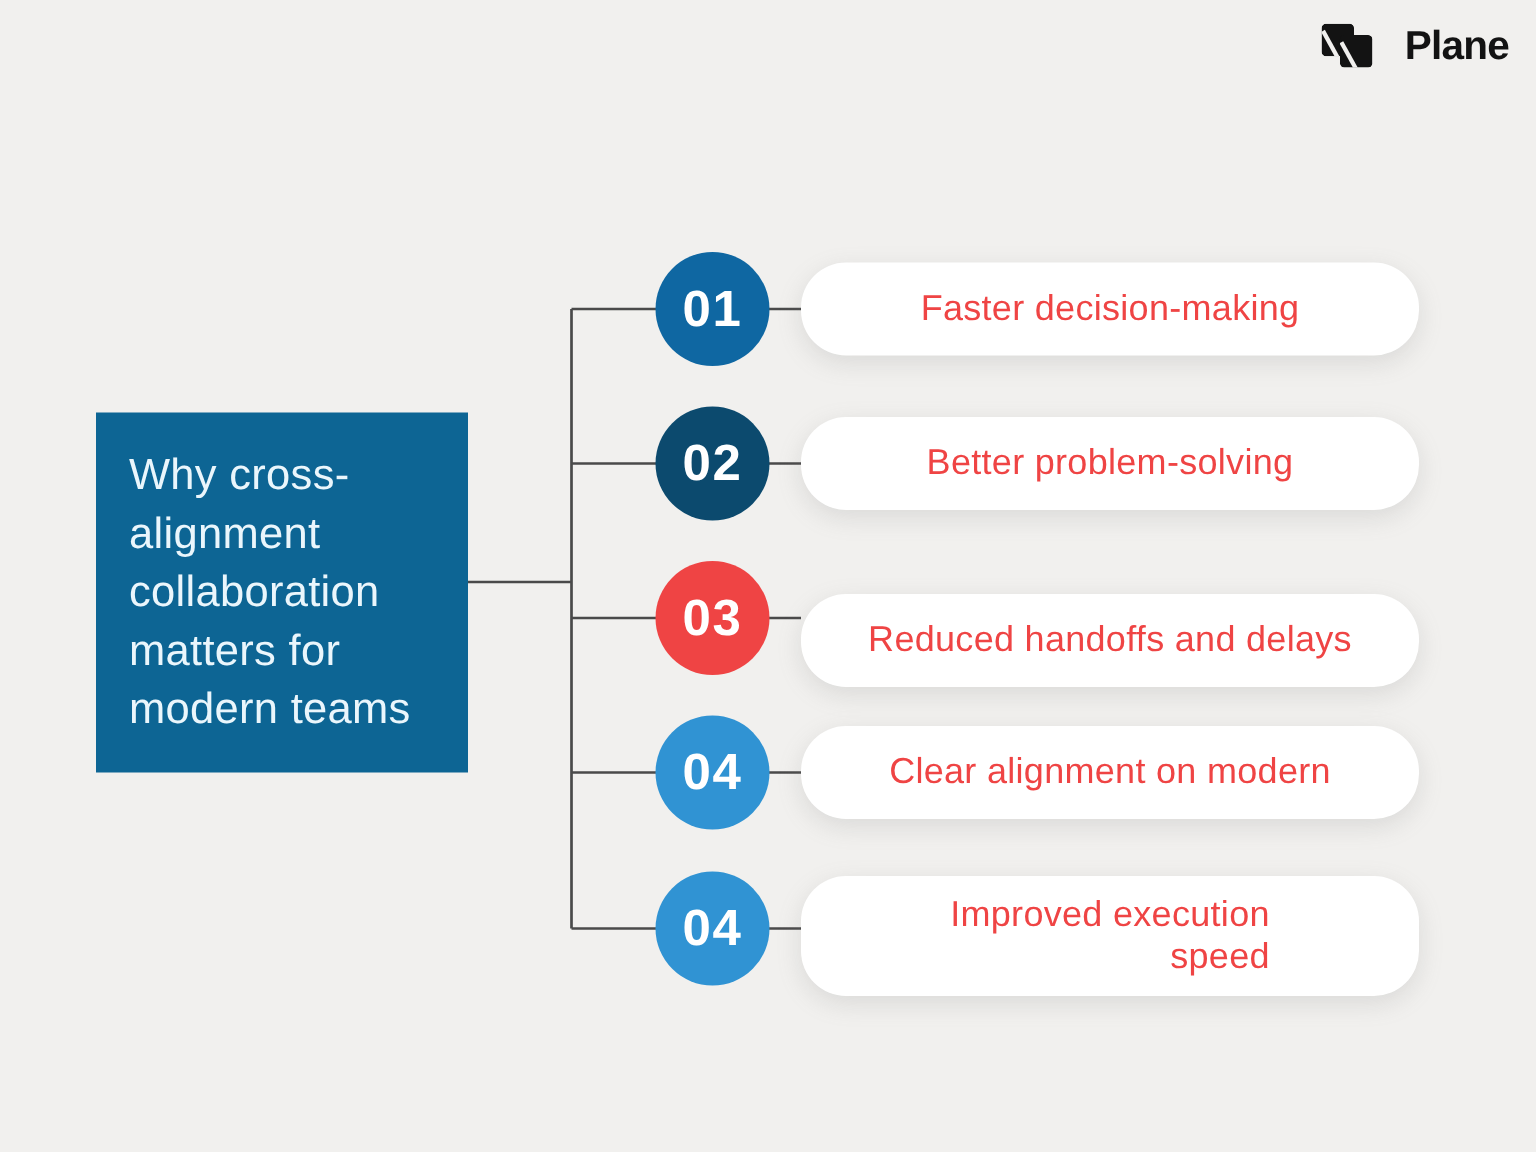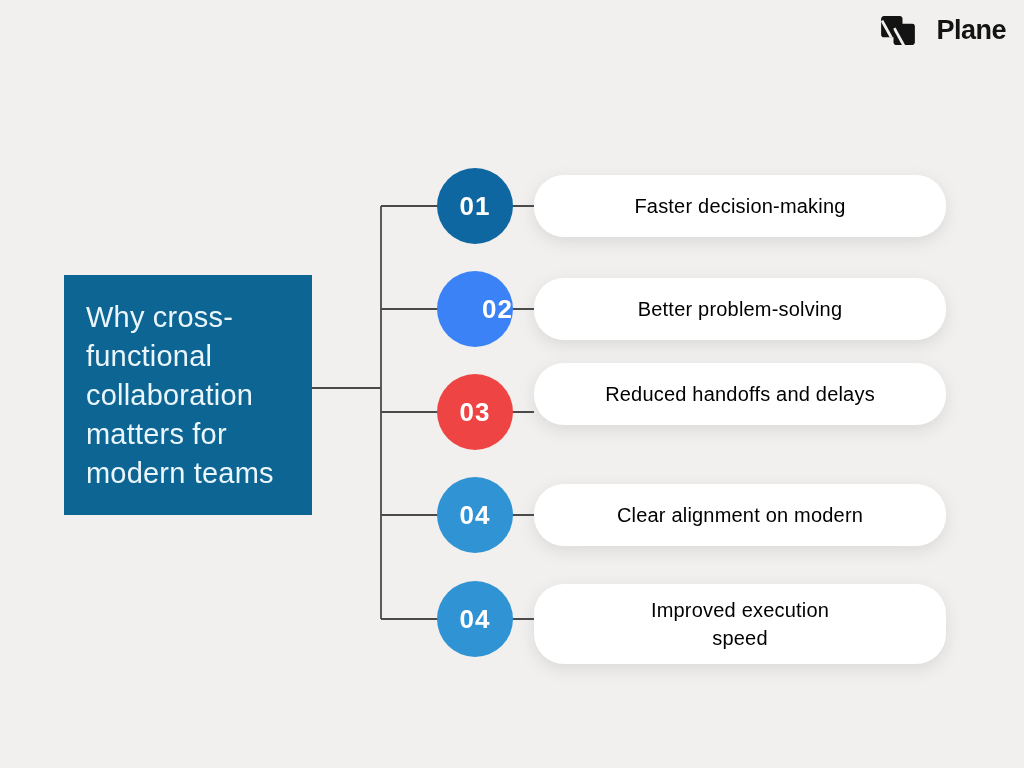--- a/index.html
+++ b/index.html
@@ -35,32 +35,32 @@
   .title-line{
     color:#eaf6fc;font-size:29px;line-height:39px;font-weight:500;
     letter-spacing:0.2px;white-space:nowrap;
   }
   
   .num-circle{
     position:absolute;left:437px;width:76px;height:76px;border-radius:50%;
     display:flex;align-items:center;justify-content:center;
   }
   .num-circle .num{
-    color:#ffffff;font-size:26px;font-weight:600;letter-spacing:1px;
+    color:#ffffff;font-size:34px;font-weight:600;letter-spacing:1px;
   }
   
   .card{
     position:absolute;left:534px;width:412px;height:62px;border-radius:30px;
     background:#ffffff;
     box-shadow:0 5px 16px rgba(130,130,130,0.20);
     display:flex;align-items:center;justify-content:center;
   }
   .card-label{
-    color:#000000;font-size:20px;font-weight:500;letter-spacing:0.2px;
-    text-align:center;white-space:pre-line;line-height:28px;
+    color:#ef4444;font-size:24px;font-weight:500;letter-spacing:0.2px;
+    text-align:right;white-space:pre-line;line-height:28px;
   }
   .card.tall{height:80px;}
 </style>
 </head>
 <body>
 
 <div class="canvas" style="background-color: rgb(241, 240, 238);">
 
   <div class="logo">
     <svg width="38" height="32" viewBox="0 0 40 34" aria-hidden="true">
@@ -91,44 +91,44 @@
       <path d="M381 206 H534"></path>
       <path d="M381 309 H534"></path>
       <path d="M381 412 H534"></path>
       <path d="M381 515 H534"></path>
       <path d="M381 619 H534"></path>
     </g>
   </svg>
 
   <div class="title-box" style="background-color: rgb(13, 101, 148);">
     <div class="title-line">Why cross-</div>
-    <div class="title-line">functional</div>
+    <div class="title-line">alignment</div>
     <div class="title-line">collaboration</div>
     <div class="title-line">matters for</div>
     <div class="title-line">modern teams</div>
   </div>
 
   <div class="num-circle" style="top: 168px; background-color: rgb(15, 103, 162);">
     <span class="num">01</span>
   </div>
   <div class="card" style="top:175px;">
     <span class="card-label">Faster decision-making</span>
   </div>
 
-  <div class="num-circle" style="top: 271px; background-color: #3b82f6; justify-content: flex-end;">
+  <div class="num-circle" style="top: 271px; background-color: #0c4a6e;">
     <span class="num">02</span>
   </div>
   <div class="card" style="top:278px;">
     <span class="card-label">Better problem-solving</span>
   </div>
 
   <div class="num-circle" style="top: 374px; background-color: #ef4444;">
     <span class="num">03</span>
   </div>
-  <div class="card" style="top:363px;">
+  <div class="card" style="top:396px;">
     <span class="card-label">Reduced handoffs and delays</span>
   </div>
 
   <div class="num-circle" style="top: 477px; background-color: rgb(48, 147, 211);">
     <span class="num">04</span>
   </div>
   <div class="card" style="top:484px;">
     <span class="card-label">Clear alignment on modern</span>
   </div>
 

